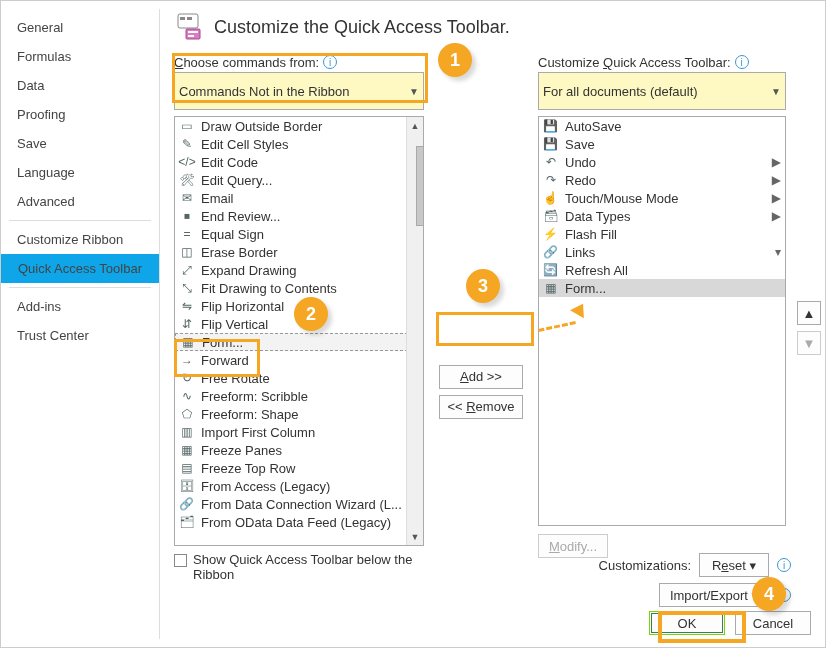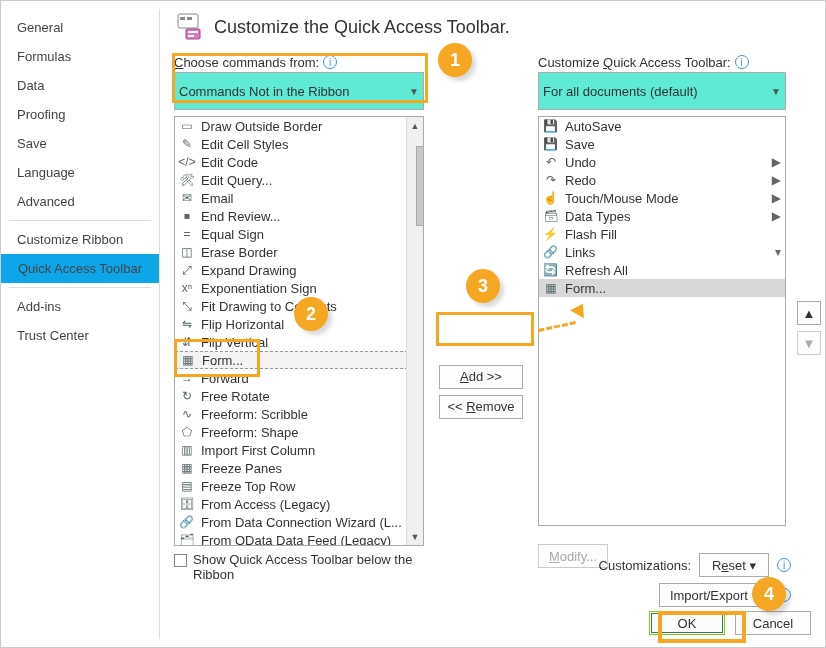--- a/index.html
+++ b/index.html
@@ -14,21 +14,21 @@
   .title-row { display: flex; align-items: center; gap: 8px; margin-bottom: 8px; }
   .title-icon { width: 32px; height: 32px; position: relative;}
   .title-icon svg { width: 32px; height: 32px; }
   .title-text { font-size: 18px; }
   .cols { display: flex; gap: 12px; }
   .col-left { width: 250px; }
   .col-mid { width: 90px; display:flex; flex-direction:column; align-items:center; justify-content:center; gap:6px; margin-top: 150px;}
   .col-right { width: 248px; }
   .label-row { display:flex; gap:4px; margin: 4px 0 2px 0;}
   .info-icon { display:inline-flex; width:14px; height:14px; border:1px solid #3b97d3; border-radius:50%; align-items:center; justify-content:center; font-size:10px; color:#3b97d3; background:#fff;}
-  .select { width: 100%; height: 36px; border: 1px solid #aaa; background: #5eead4; padding: 18px 4px; display:flex; align-items:center; justify-content:space-between; font-size: 13px;}
+  .select { width: 100%; height: 36px; border: 1px solid #aaa; background: #fef9c3; padding: 18px 4px; display:flex; align-items:center; justify-content:space-between; font-size: 13px;}
   .chev { font-size: 10px; color:#555; }
   .listbox { width: 100%; height: 430px; border: 1px solid #aaa; background:#fff; margin-top: 6px; position: relative; overflow:hidden;}
   .listbox-inner { padding: 0; }
   .listrow { display:flex; align-items:center; height: 18px; padding: 0 4px; gap: 6px; font-size: 13px; color:#333; white-space:nowrap;}
   .listrow.selected { border: 1px dashed #999; background:#f3f3f3; }
   .listrow .ic { width:16px; height:16px; display:inline-flex; align-items:center; justify-content:center; font-size:12px; color:#566;}
   .listrow .sub { margin-left:auto; color:#666; font-size:12px;}
   .scrollbar { position:absolute; right:0; top:0; width:17px; height:100%; background:#f0f0f0; border-left:1px solid #ddd; display:flex; flex-direction:column; align-items:center;}
   .scrollbar .arr { height:17px; width:100%; display:flex; align-items:center; justify-content:center; font-size:9px; color:#555; background:#f0f0f0;}
   .scrollbar .thumb { width:13px; background:#c8c8c8; border:1px solid #aaa; }
@@ -127,24 +127,20 @@
               </div>
               <div class="listrow">
                 <span class="ic">◫</span>
                 <span>Erase Border</span>
               </div>
               <div class="listrow">
                 <span class="ic">⤢</span>
                 <span>Expand Drawing</span>
               </div>
               <div class="listrow">
-                <span class="ic">xⁿ</span>
-                <span>Exponentiation Sign</span>
-              </div>
-              <div class="listrow">
                 <span class="ic">⤡</span>
                 <span>Fit Drawing to Contents</span>
               </div>
               <div class="listrow">
                 <span class="ic">⇋</span>
                 <span>Flip Horizontal</span>
               </div>
               <div class="listrow">
                 <span class="ic">⇵</span>
                 <span>Flip Vertical</span>
@@ -268,21 +264,21 @@
               <div class="listrow">
                 <span class="ic">🔄</span>
                 <span>Refresh All</span>
               </div>
               <div class="listrow selected" style="background: rgb(216, 216, 216); border: none; width: 100%;">
                 <span class="ic">▦</span>
                 <span>Form...</span>
               </div>
             </div>
         </div>
-        <div style="margin-top:18px;">
+        <div style="margin-top:8px;">
           <div class="btn disabled small">
               <span><u class="ul">M</u>odify...</span>
             </div>
         </div>
       </div>
     </div>
 
     <div class="arrow-btns">
       <div class="btn">▲</div>
       <div class="btn disabled">▼</div>

